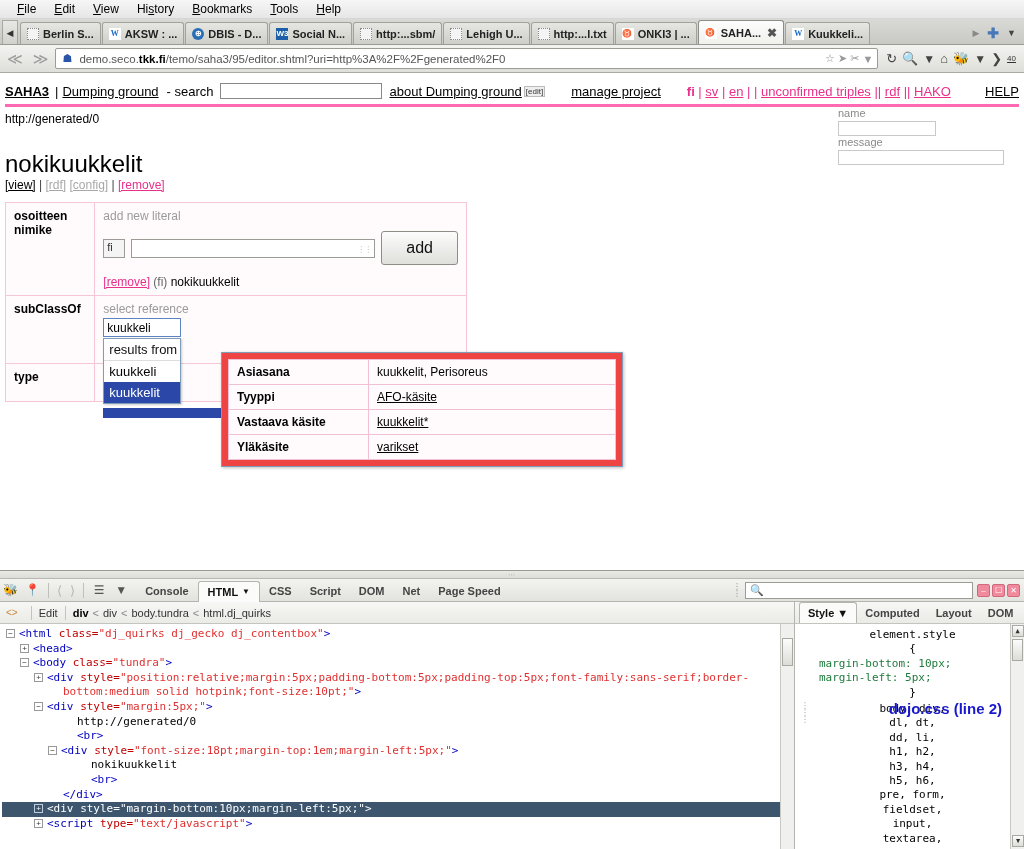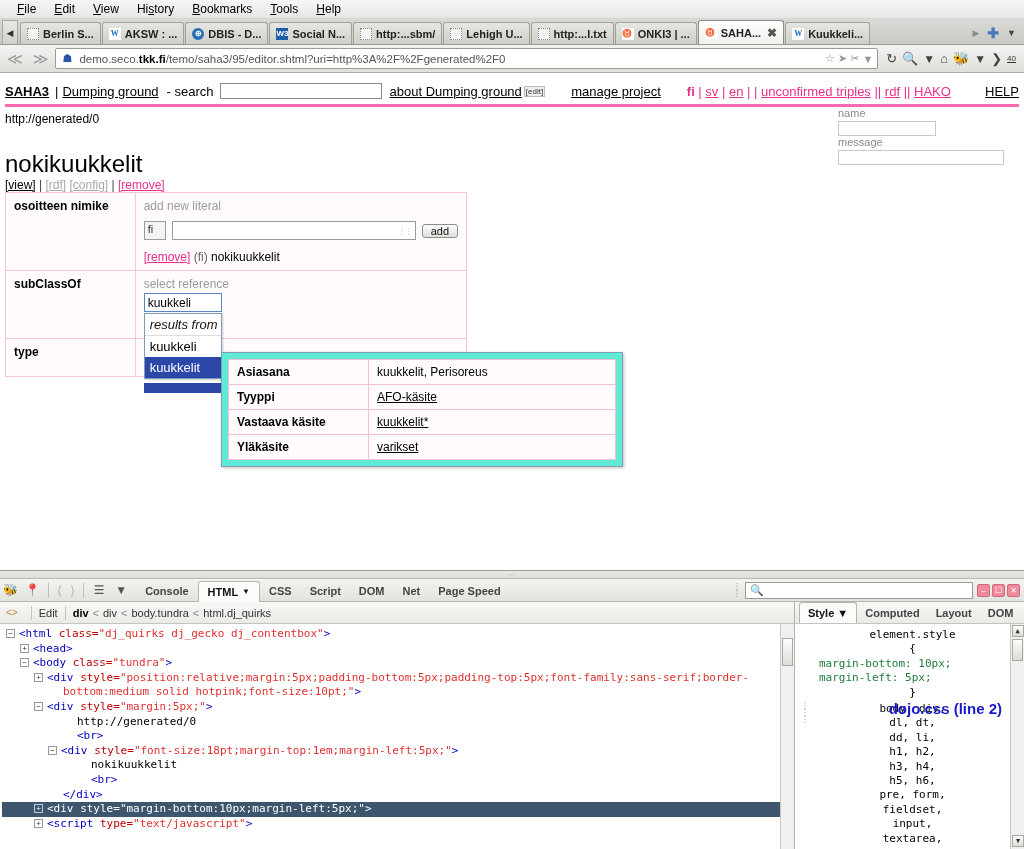--- a/index.html
+++ b/index.html
@@ -128,21 +128,21 @@
   .lang-group .fi { font-weight:bold; text-decoration:none; }
   .lang-group .pipe { text-decoration:none; }
   .hdr-help { margin-left:auto; color:#e8308a; text-decoration:underline; font-weight:normal;}
 
   .gen-uri { margin:5px; font-size:12px; }
 
   .res-title {
     font-size:24px; margin-top:1em; margin-left:5px;
     font-family:"Liberation Sans", sans-serif;
   }
-  .res-links { margin-bottom:0; margin-left:5px; font-size:12px; }
+  .res-links { margin-bottom:10px; margin-left:5px; font-size:12px; }
   .res-links a { text-decoration:underline; }
   .lnk-view { color:#000; font-weight:normal; }
   .lnk-grey { color:#a8a8a8; }
   .lnk-remove { color:#e8308a; }
   .res-links .sep { color:#444; }
 
   
   .prop-table {
     margin-left:5px; border-collapse:collapse;
     border:1px solid #f4c6d8; width:462px;
@@ -158,56 +158,56 @@
     font-size:11px; padding:1px 3px; color:#333;
   }
   .lit-input {
     width:244px; height:19px; border:1px solid #9c9c96; background:#fff;
     position:relative;
   }
   .lit-input .grip {
     position:absolute; right:3px; top:5px; font-size:8px; color:#bbb; letter-spacing:-1px;
   }
   .add-btn {
-    height:14px; min-width:34px; padding:0 8px;
+    height:34px; min-width:34px; padding:0 24px;
     border:1px solid #8e8e88; border-radius:3px;
     background:linear-gradient(#fcfcfc,#dfdfdb);
-    font-size:11px; color:#111;
+    font-size:16px; color:#111;
   }
   .existing-lit { margin-top:10px; font-size:12px; }
   .existing-lit .rm { color:#e8308a; text-decoration:underline; }
   .existing-lit .lg { color:#666; }
 
   
   .ac-wrap { position:relative; }
   .ac-input {
     width:78px; height:19px; border:1px solid #5a85c0; background:#fff;
     font-size:12px; padding:1px 3px; margin-top:2px;
   }
   .ac-menu {
     position:absolute; left:0; top:22px; width:78px;
     background:#fff; border:1px solid #7f9db9;
     box-shadow:1px 1px 2px rgba(0,0,0,.2);
     font-size:13px; z-index:30;
   }
   .ac-head {
-    font-style:italic; padding:3px 5px; color:#111;
+    padding:3px 5px; color:#111;
     border-bottom:1px solid #ddd; white-space:nowrap;
   }
   .ac-item { padding:3px 5px; white-space:nowrap; }
   .ac-item.sel { background:#2b47a8; color:#fff; }
   .ac-bar {
     position:absolute; left:0; top:92px; width:280px; height:10px;
     background:#2b47a8; z-index:25;
   }
 
   
   .concept-pop {
     position:absolute; left:221px; top:279px; width:402px;
-    background:#5eead4; border:1px solid #7f9db9;
+    background:#ef4444; border:1px solid #7f9db9;
     box-shadow:1px 1px 3px rgba(0,0,0,.25);
     z-index:40;
   }
   .concept-pop table { border-collapse:collapse; width:100%;
     margin:6px; width:calc(100% - 12px); background:#fffafc; }
   .concept-pop td { border:1px solid #f2c0d4; padding:5px 8px; font-size:12px; }
   .concept-pop td.k { font-weight:bold; width:140px; }
   .concept-pop td.v a { color:#000; text-decoration:underline; }
 
   

